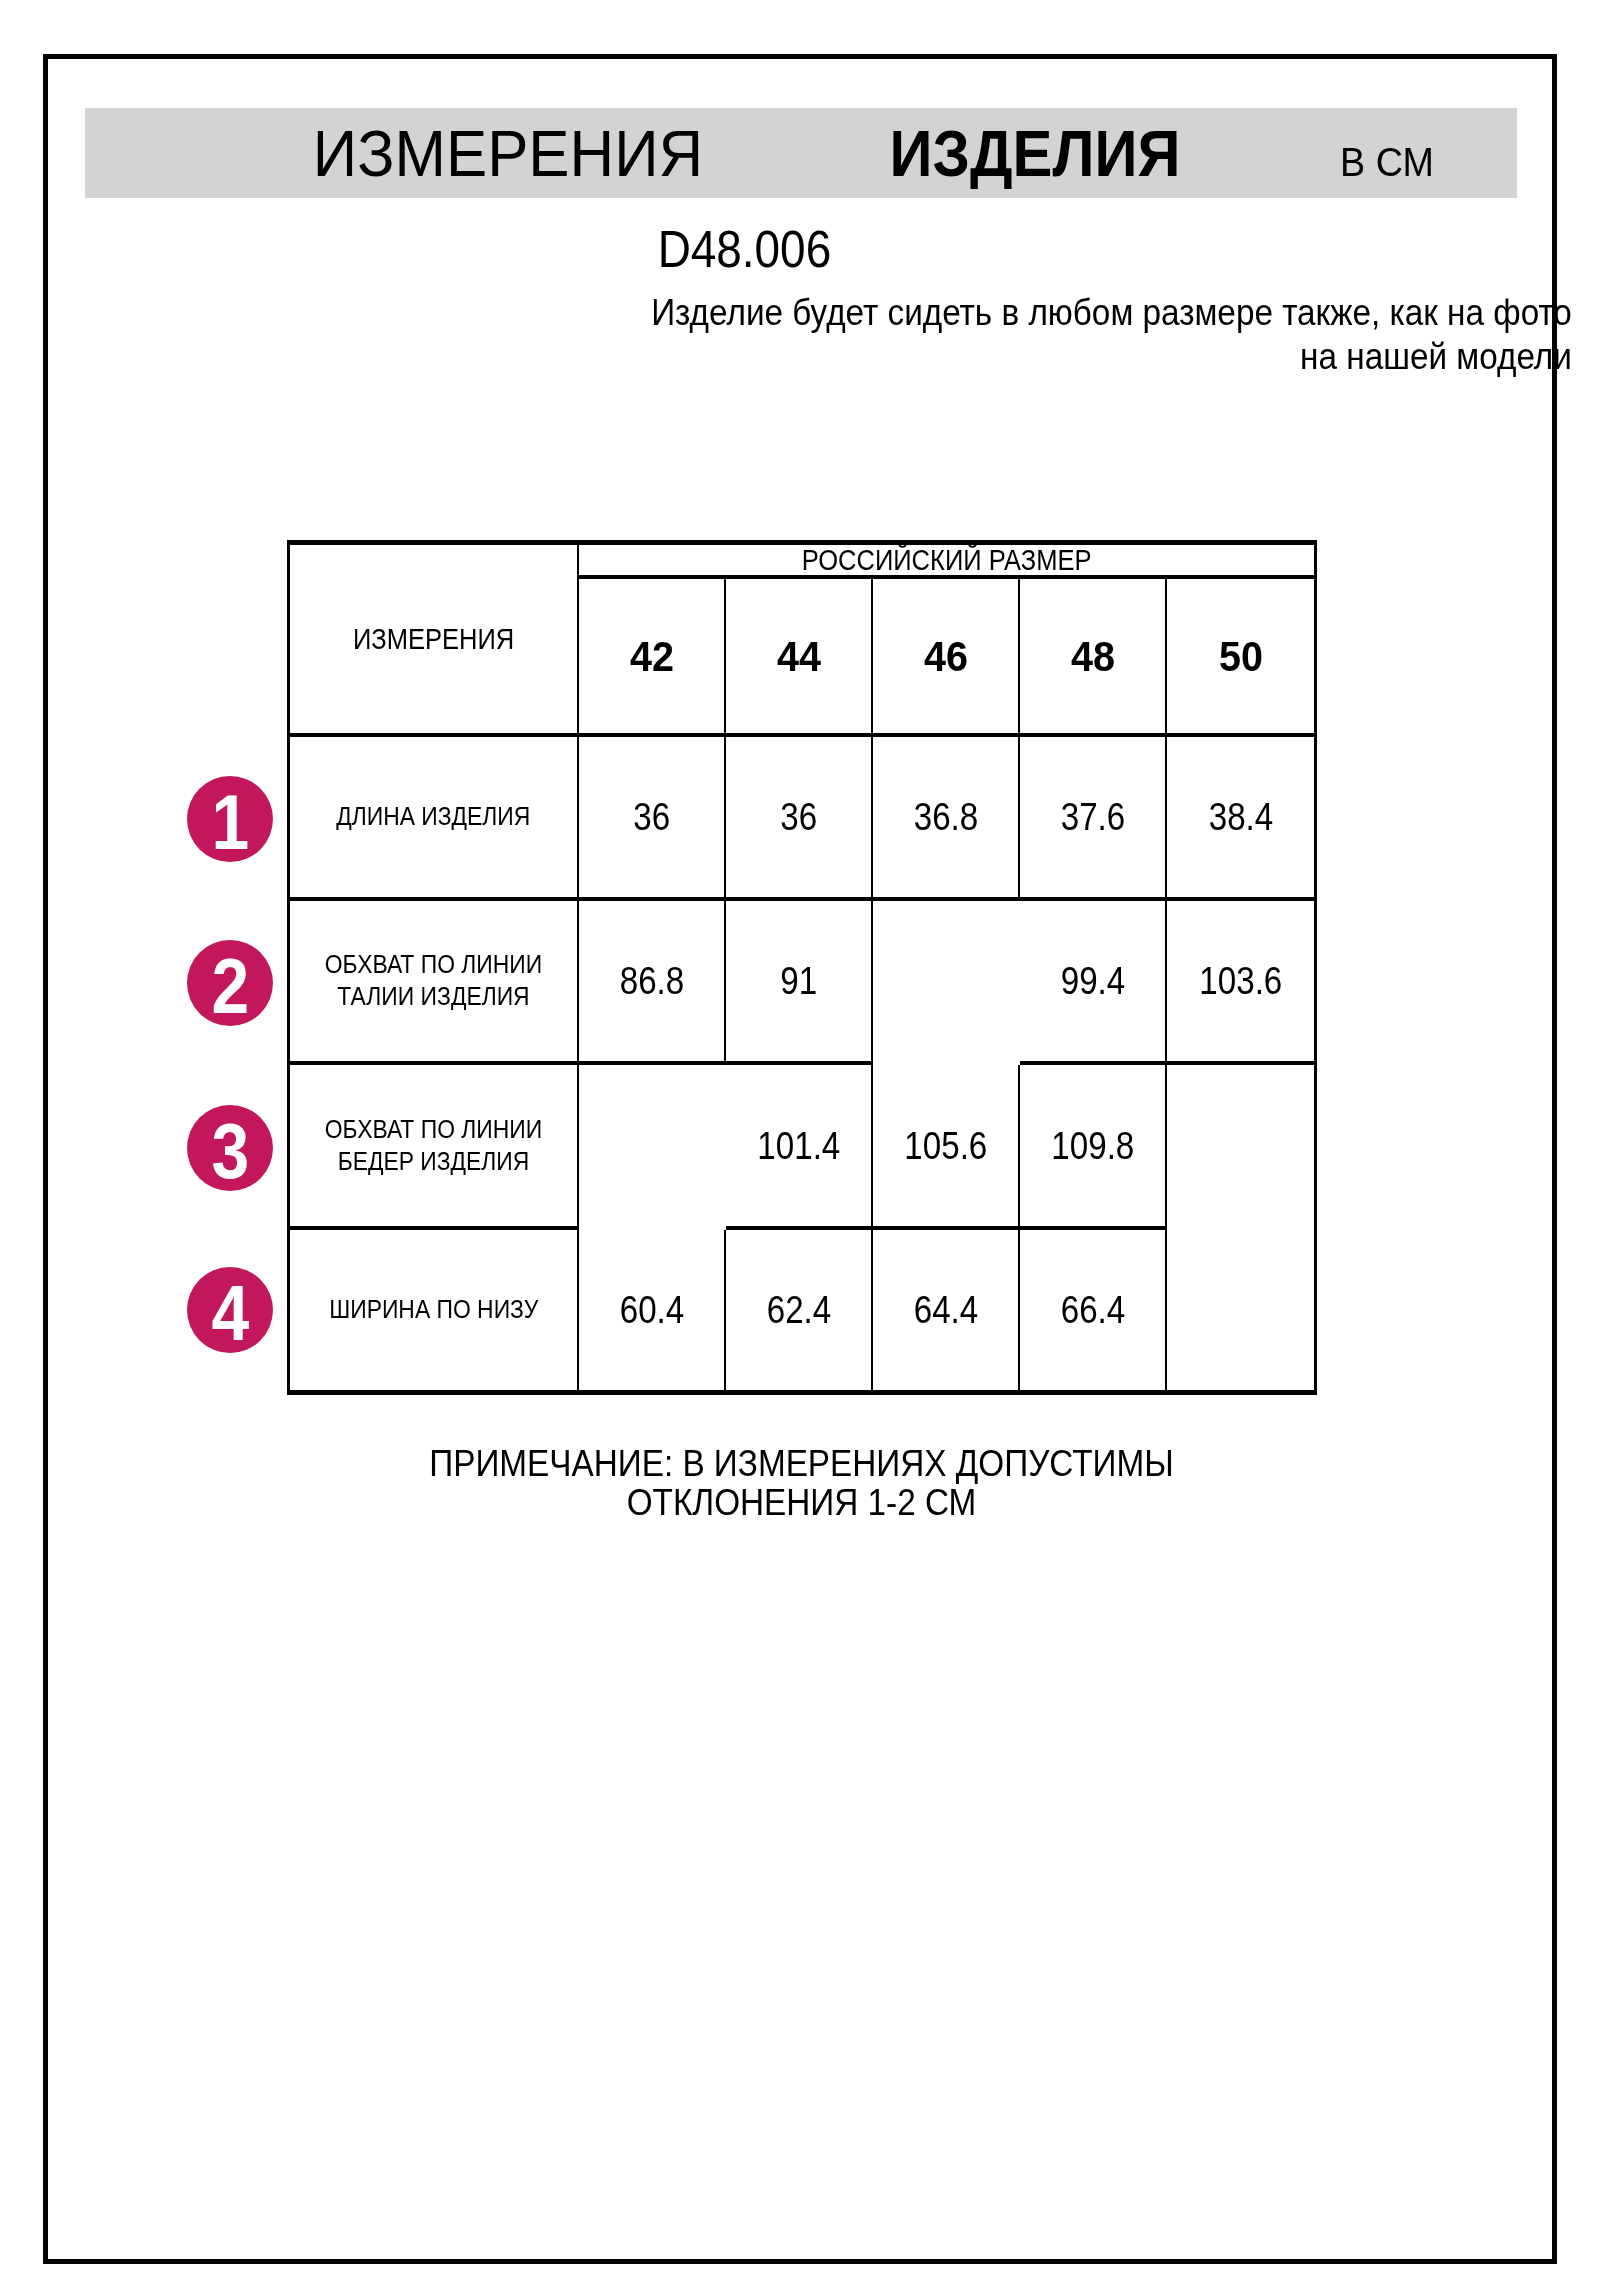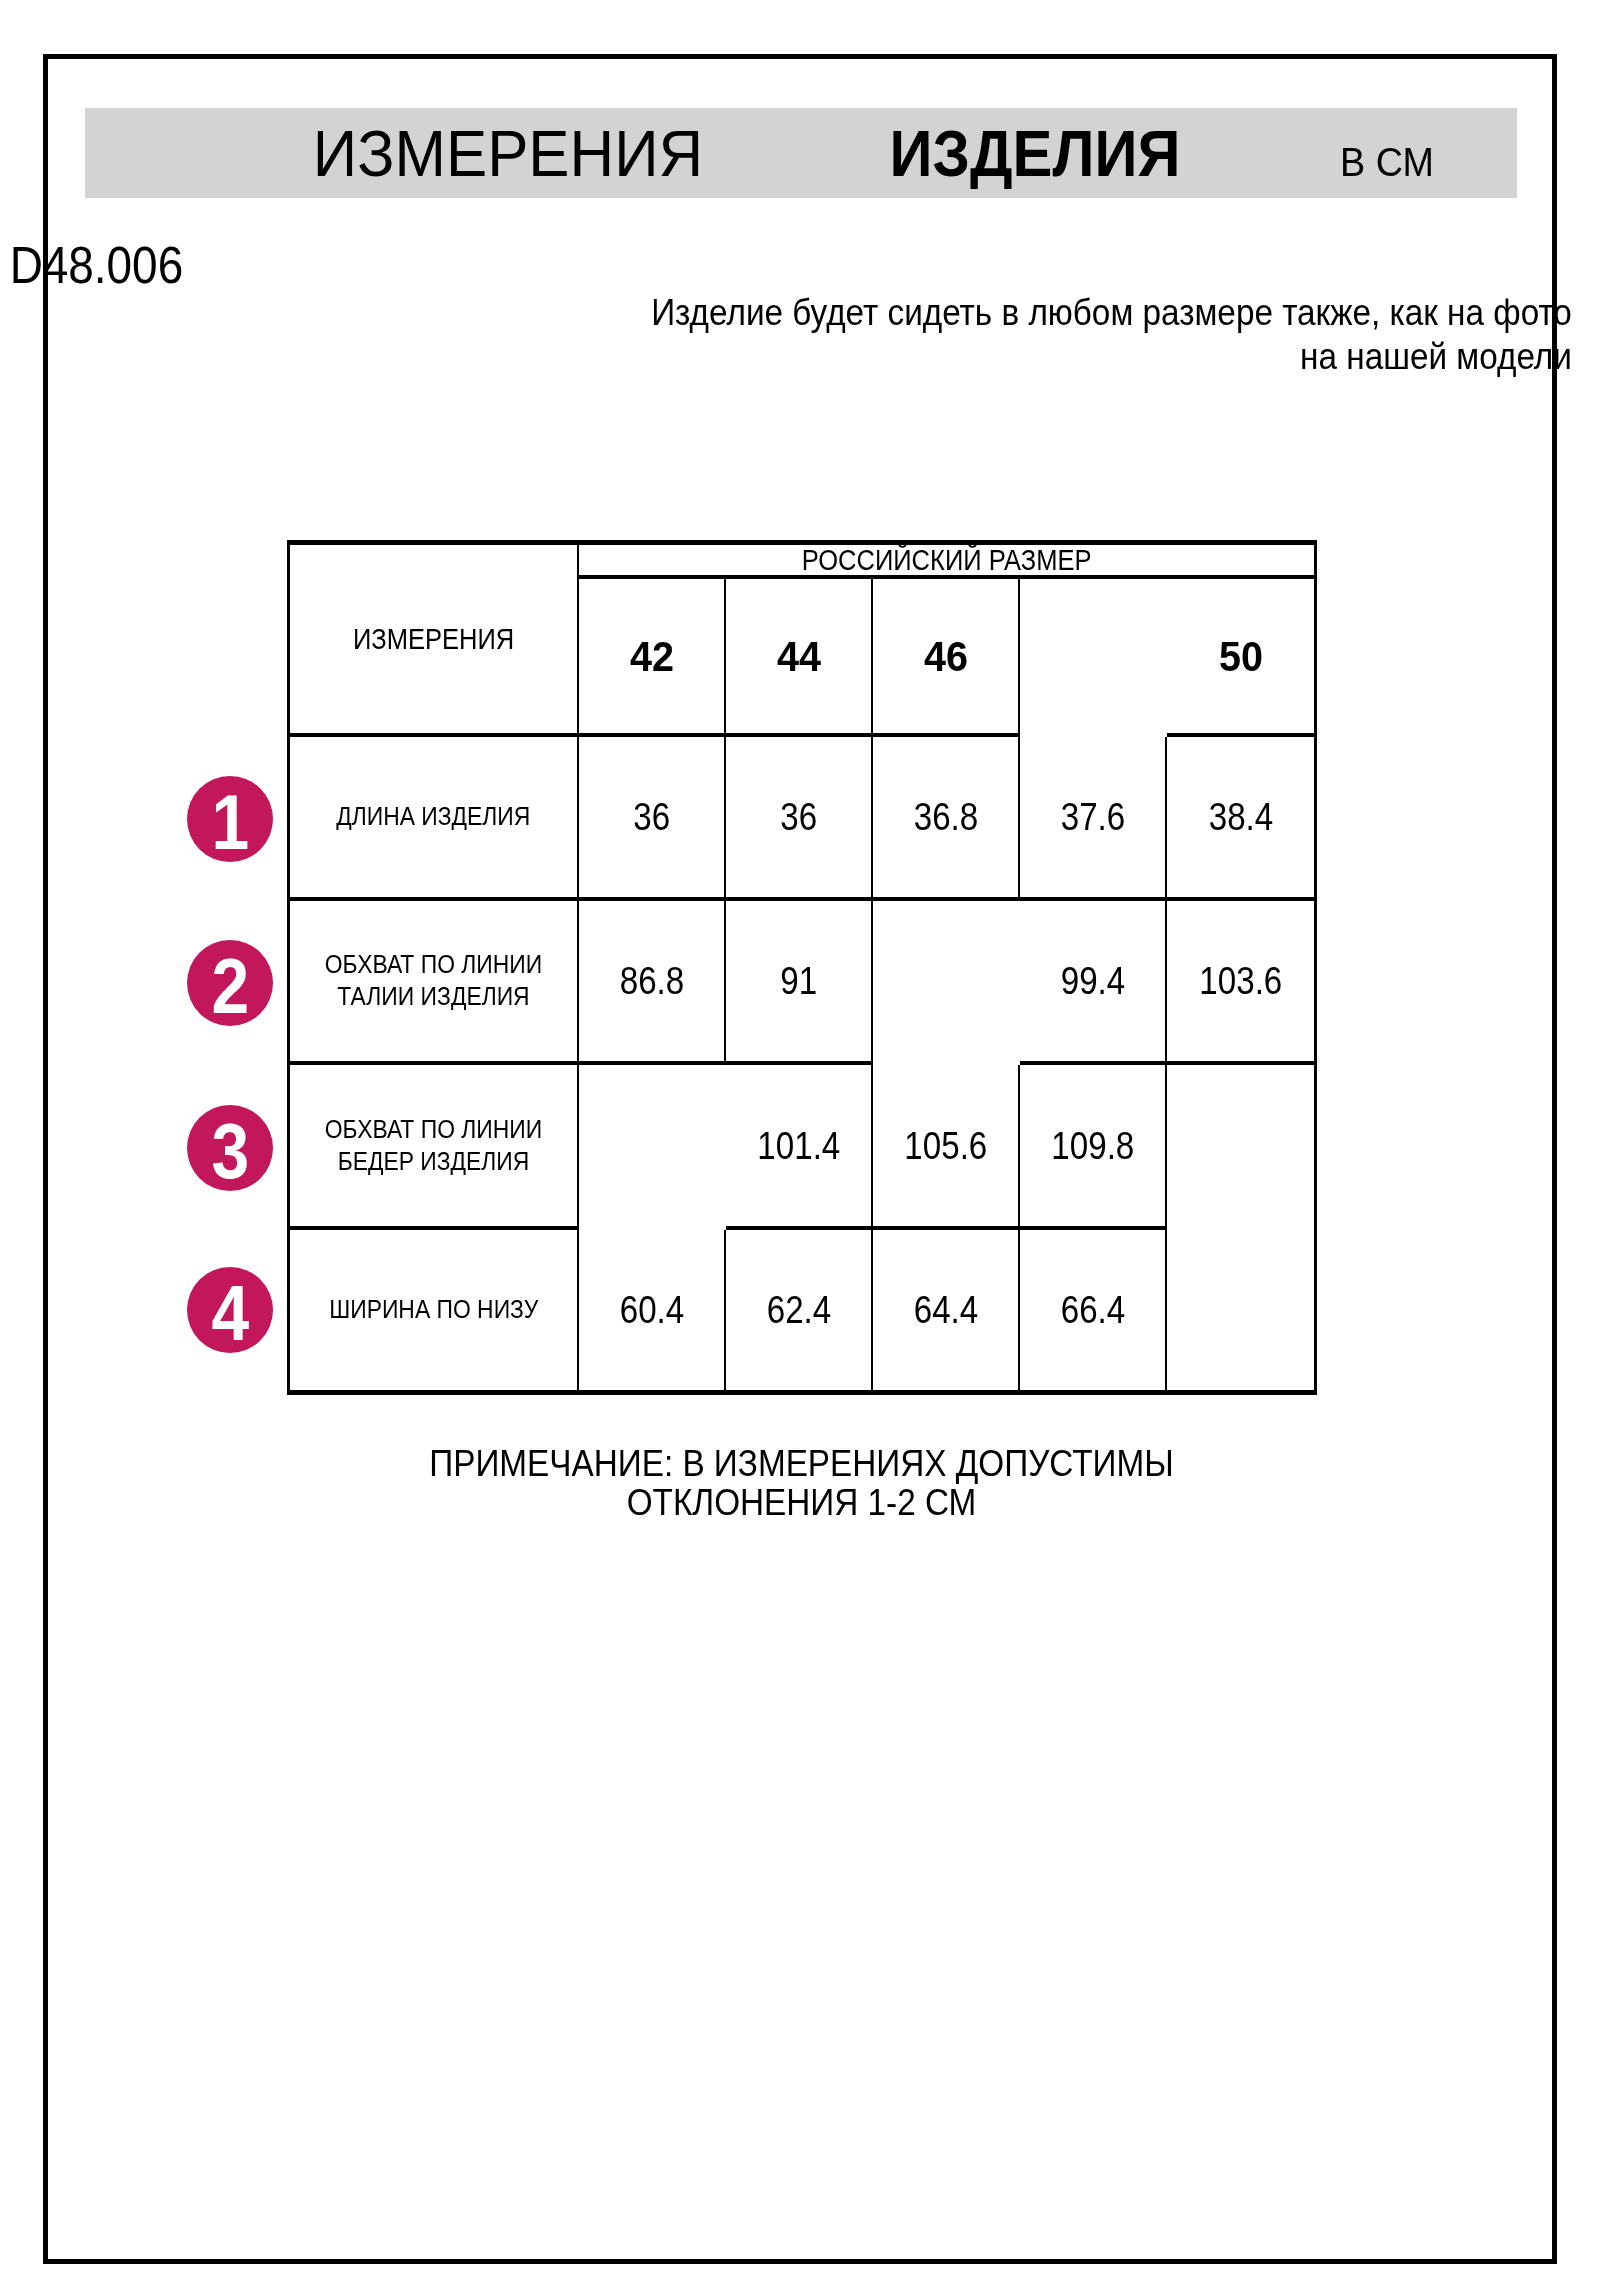--- a/index.html
+++ b/index.html
@@ -45,22 +45,23 @@
     transform: translate(-50%,-50%) scaleX(0.92);
   }
   .t-unit {
     left: 1302px;
     top: calc(50% + 9.2px);
     font-size: 41px;
     transform: translate(-50%,-50%) scaleX(0.92);
   }
   .product-code {
     position: absolute;
-    left: 0; top: 240px;
+    left: 0; top: 224px;
     width: 1489px;
+    text-align: center;
     font-size: 51px;
     line-height: 52px;
   }
   .description {
     position: absolute;
     left: 0; top: 291px;
     width: 1623px;
     text-align: right;
     font-size: 37px;
     line-height: 44px;
@@ -163,20 +164,23 @@
 
     <div class="c" style="grid-column:2;grid-row:2">
         <span class="cond cx92 size-in">42</span>
       </div>
     <div class="c" style="grid-column:3;grid-row:2">
         <span class="cond cx92 size-in">44</span>
       </div>
     <div class="c" style="grid-column:4;grid-row:2">
         <span class="cond cx92 size-in">46</span>
       </div>
+    <div class="c" style="grid-column:5;grid-row:2">
+        <span class="cond cx92 size-in">48</span>
+      </div>
     <div class="c bR0" style="grid-column:6;grid-row:2">
         <span class="cond cx92 size-in">50</span>
       </div>
 
     <div class="c" style="grid-column:1;grid-row:3">
       <div class="cond cx88 lbl-in">
         <div>ДЛИНА ИЗДЕЛИЯ</div>
         <div></div>
       </div>
     </div>

